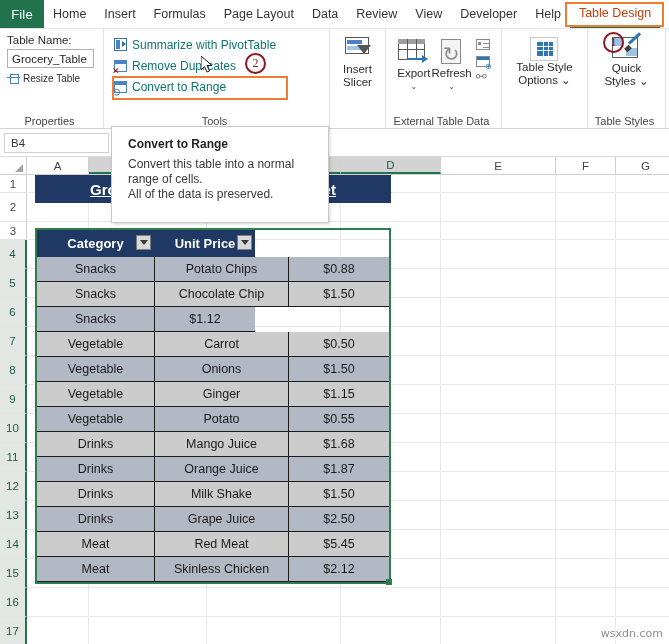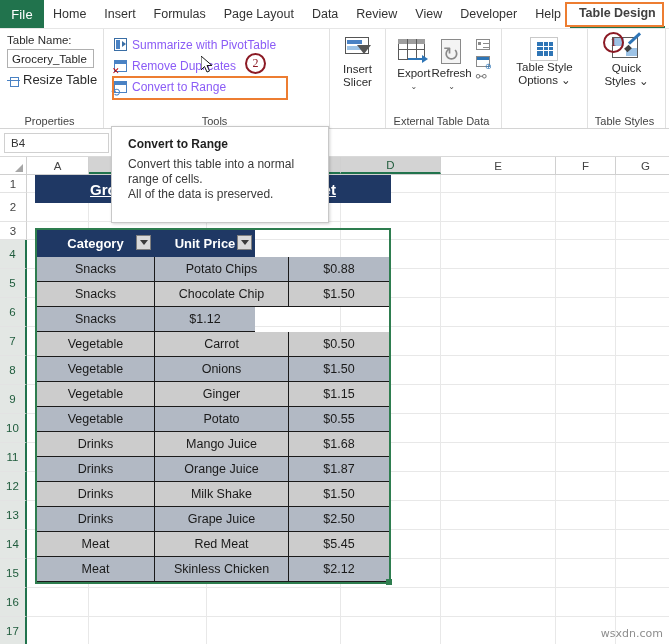--- a/index.html
+++ b/index.html
@@ -32,23 +32,23 @@
     letter-spacing: .2px;
   }
   .tab {
     display: flex; align-items: center;
     padding: 0 9px;
     font-size: 12.5px;
     color: #333333;
     white-space: nowrap;
   }
   .tab.active-tab {
-    color: #404040;
+    color: #c2410c;
     border-bottom: 2.5px solid #21734d;
-    font-weight: bold;
+    font-weight: normal;
   }
   .tab-highlight-box {
     position: absolute;
     left: 565px; top: 2px;
     width: 99px; height: 25px;
     border: 2.5px solid #ED7D31;
     pointer-events: none;
   }
 
   
@@ -83,27 +83,27 @@
   .tablename-box {
     width: 87px; height: 19px;
     border: 1px solid #b0b0b0;
     background: #fff;
     font-size: 11.5px;
     display: flex; align-items: center;
     padding-left: 4px;
     color: #1f1f1f;
     margin-bottom: 4px;
   }
-  .resize-row { display: flex; align-items: flex-end; gap: 4px; font-size: 13px; color:#2b2b2b;}
+  .resize-row { display: flex; align-items: flex-end; gap: 4px; font-size: 10px; color:#2b2b2b;}
 
   
   .grp-tools { width: 226px; align-items: flex-start; padding-left: 8px; }
   .tool-item {
     display: flex; align-items: center; gap: 5px;
-    font-size: 12px; color: #8b5cf6;
+    font-size: 12px; color: #0f766e;
     height: 21px;
     padding: 0 2px;
     white-space: nowrap;
   }
   .tool-highlight {
     position: absolute;
     left: 8px; top: 47px;
     width: 176px; height: 24px;
     border: 2.5px solid #ED7D31;
     pointer-events: none;

